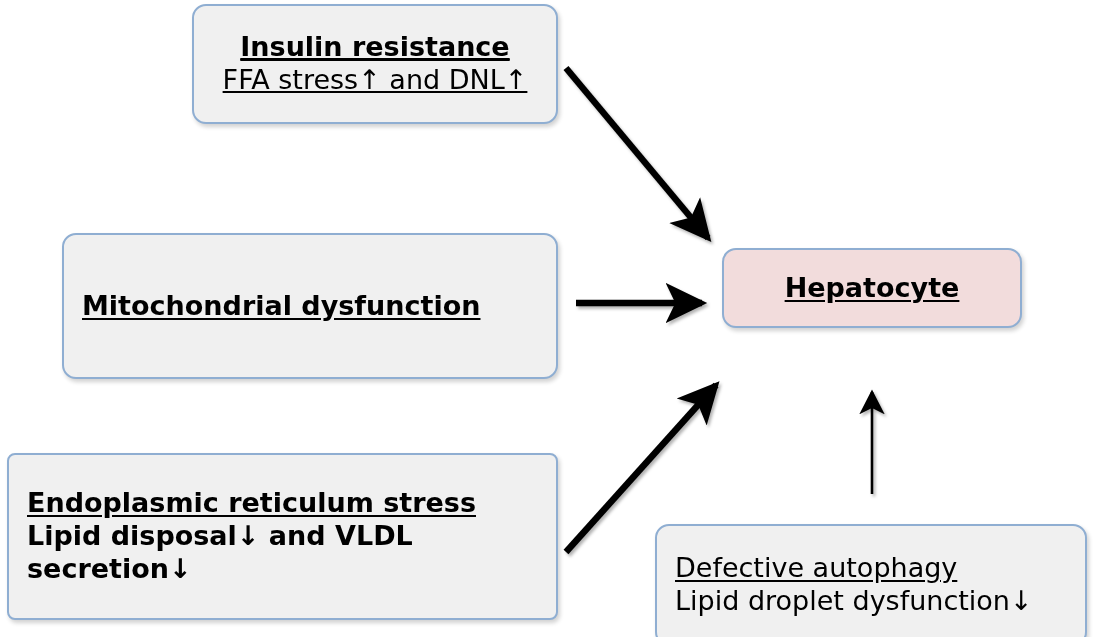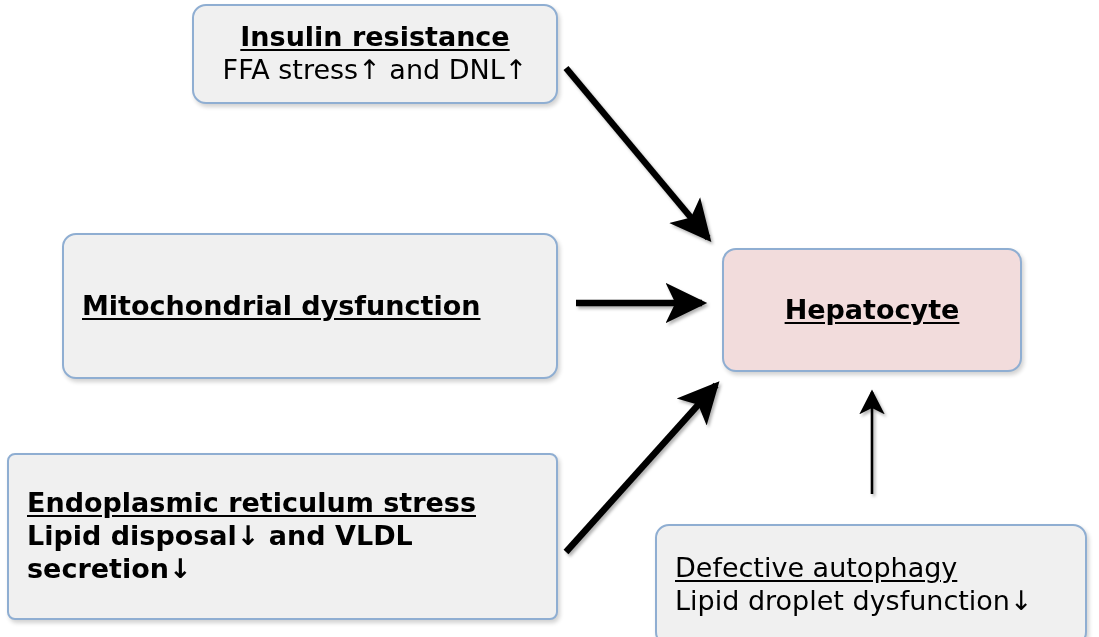--- a/index.html
+++ b/index.html
@@ -53,24 +53,24 @@
     font-weight: normal;
   }
   .node .sub {
     font-size: 27px;
     font-weight: normal;
     color: #000000;
     line-height: 1.22;
   }
 
   
-  #node-insulin      { left: 192px; top: 4px;   width: 366px; height: 100px; }
+  #node-insulin      { left: 192px; top: 4px;   width: 366px; height: 120px; text-decoration: underline; }
   #node-mito         { left: 62px;  top: 233px; width: 496px; height: 146px; }
   #node-er           { left: 7px;   top: 453px; width: 551px; height: 167px; border-radius: 8px; }
-  #node-hepatocyte   { left: 722px; top: 248px; width: 300px; height: 124px; }
+  #node-hepatocyte   { left: 722px; top: 248px; width: 300px; height: 80px; }
   #node-autophagy    { left: 655px; top: 508px; width: 432px; height: 122px; margin-top: 16px; }
 
   #node-insulin .title,
   #node-insulin .sub   { text-align: center; }
   #node-hepatocyte .title,
   #node-hepatocyte .sub{ text-align: center; }
   #node-er .sub        { white-space: normal; font-weight: bold; }
 
   
   #arrows {

